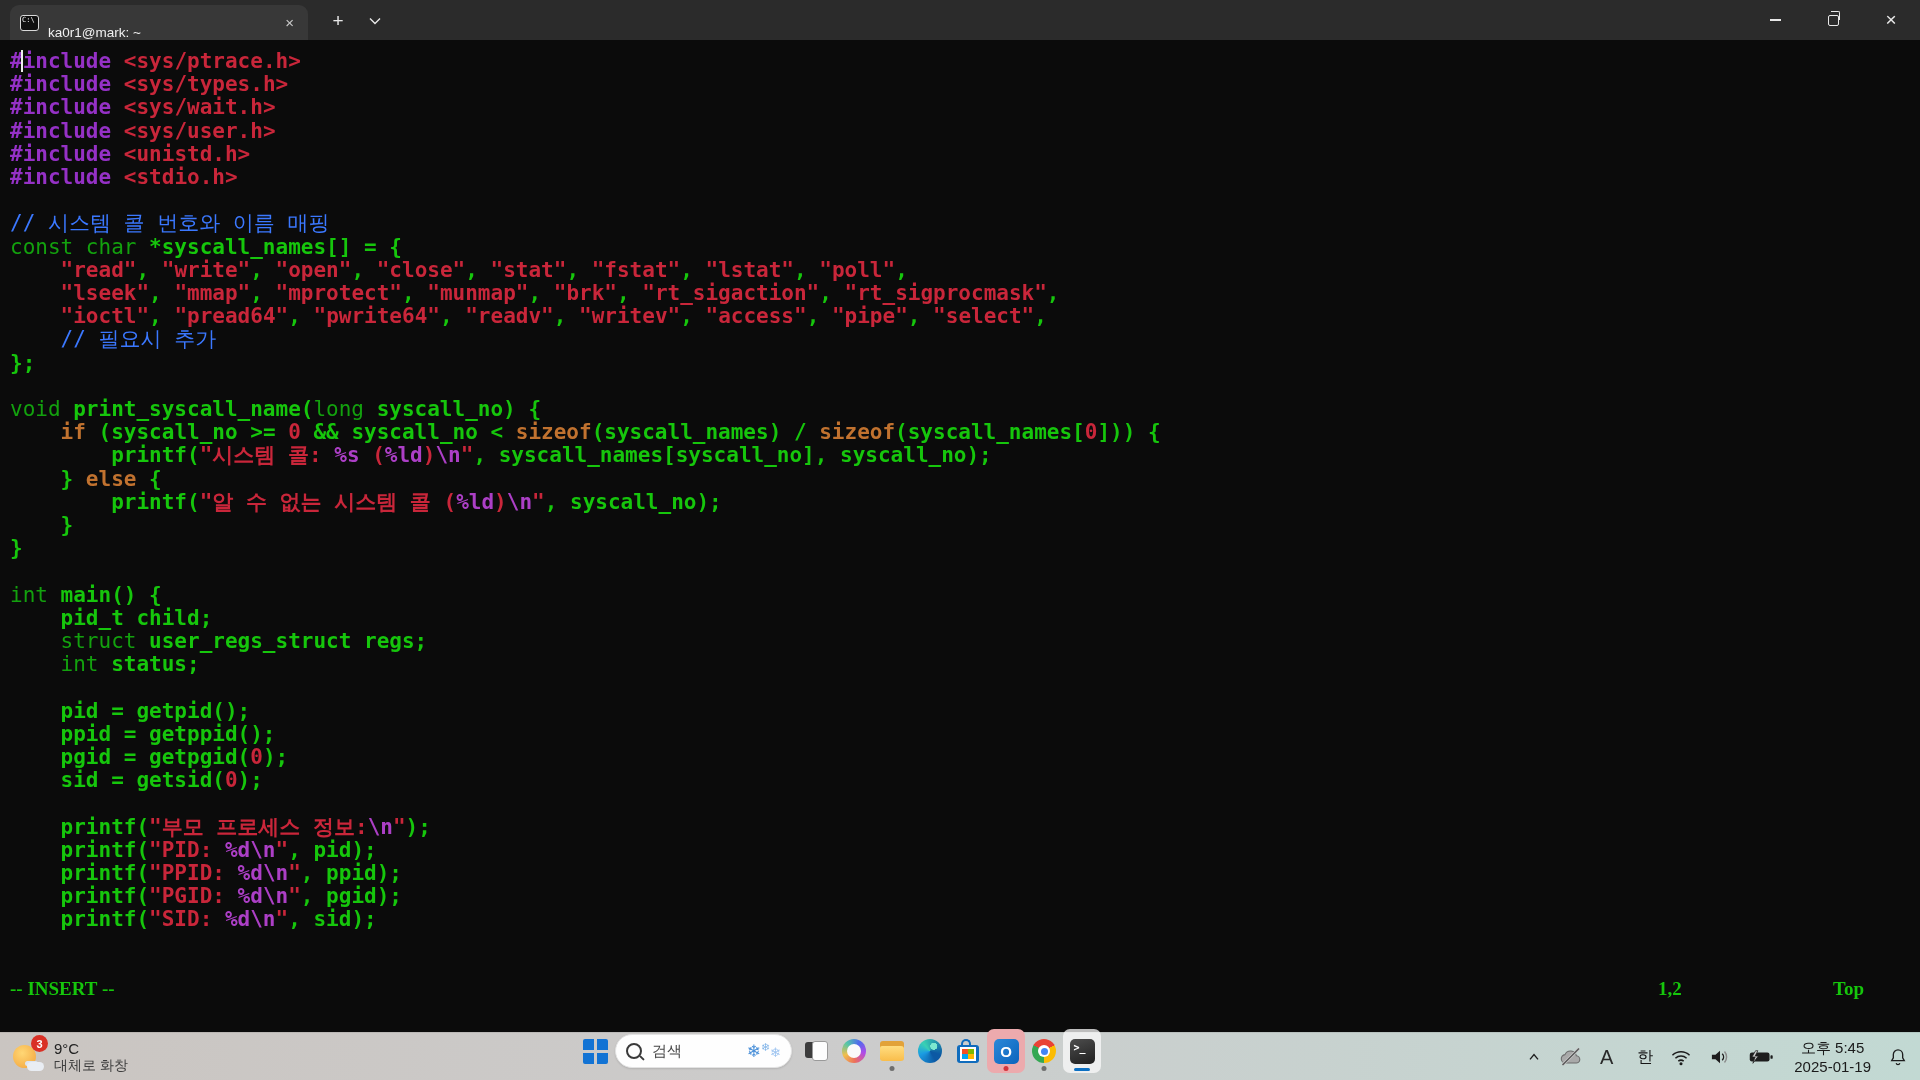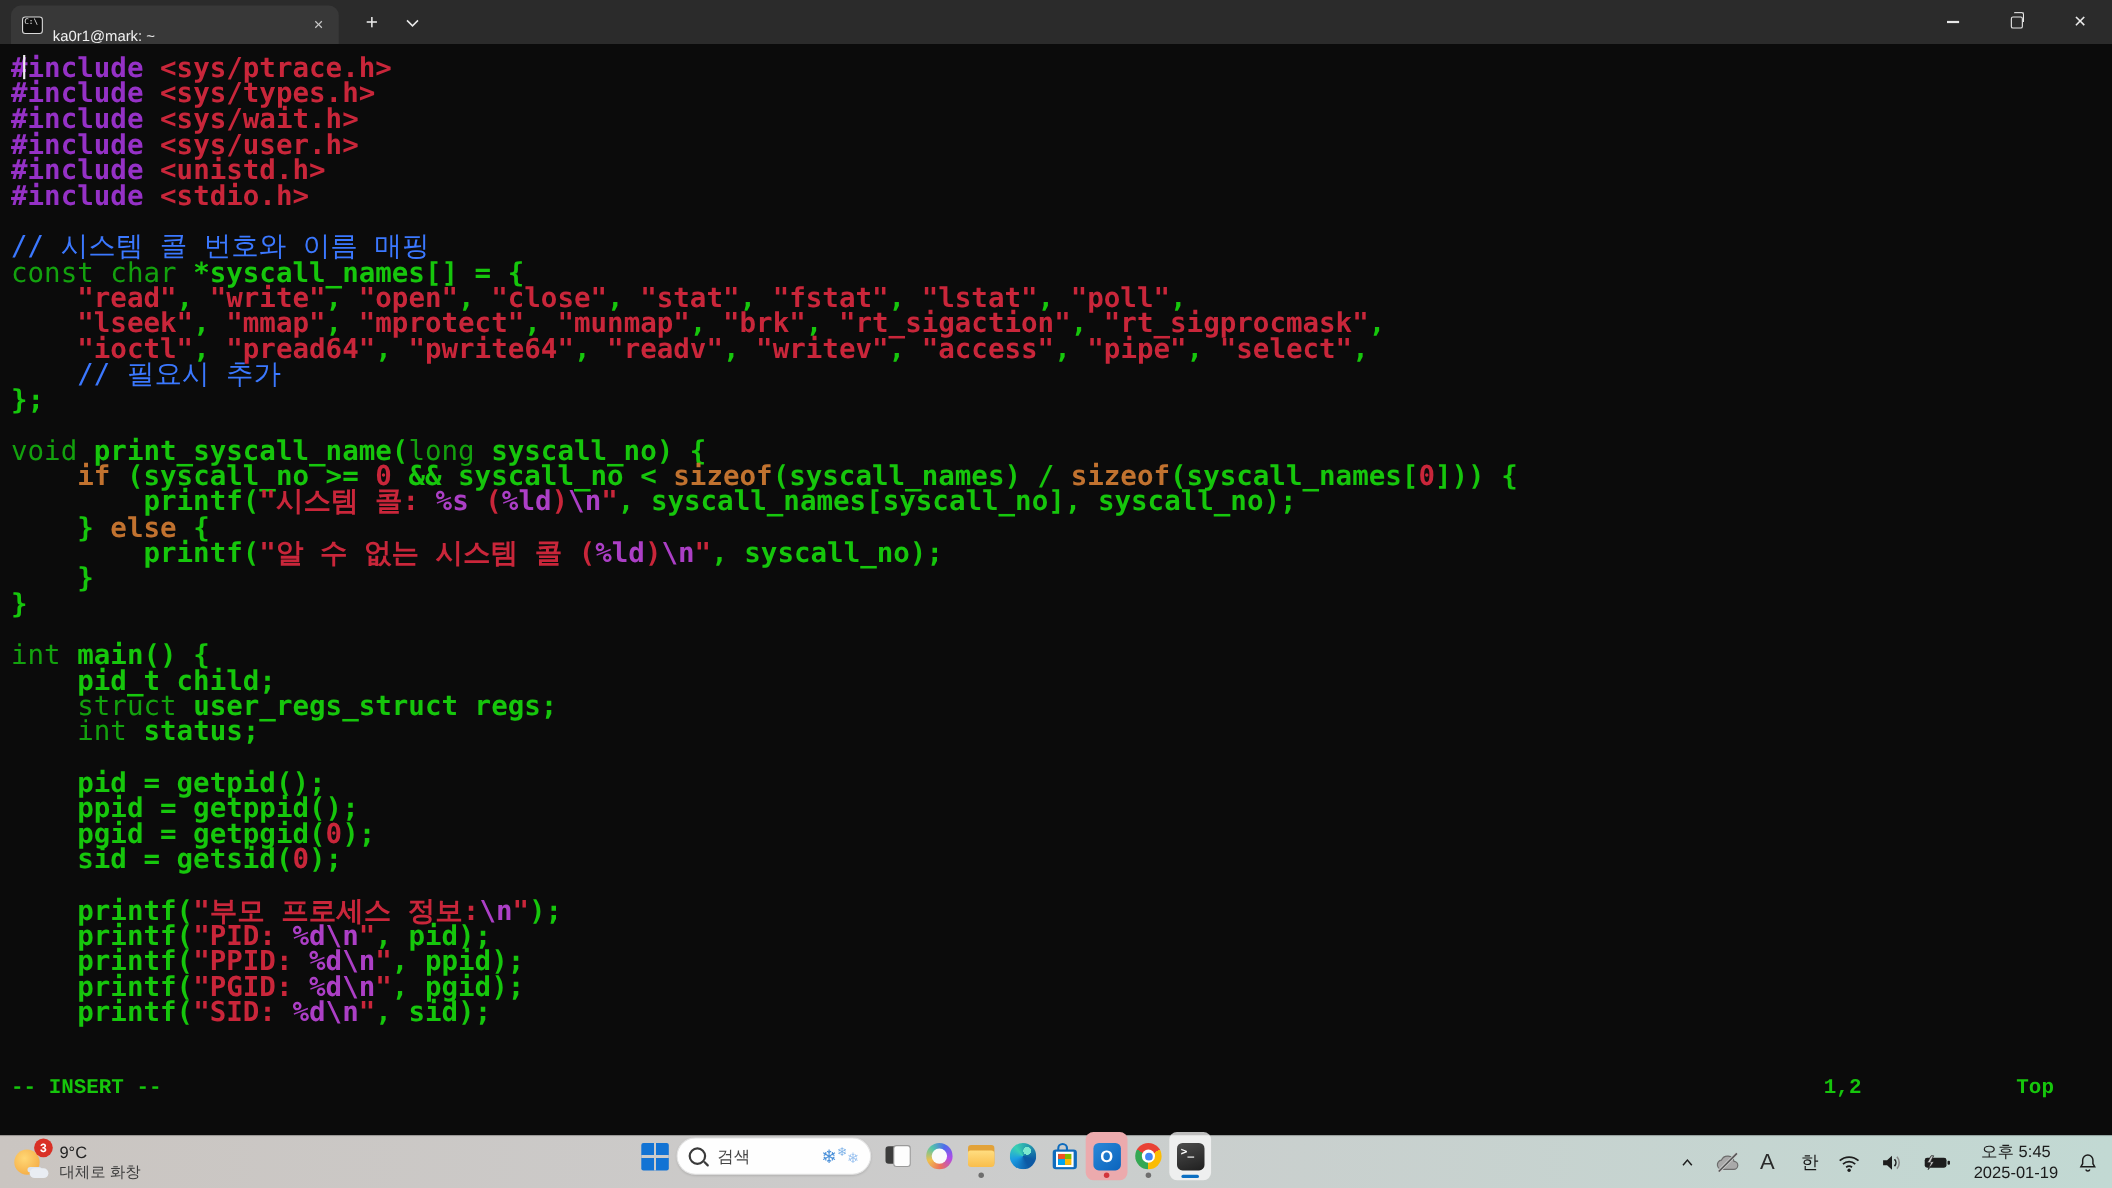--- a/index.html
+++ b/index.html
@@ -31,33 +31,33 @@
                     border-radius:2px;position:relative;}
   .wc-restore-glyph::before{content:"";position:absolute;top:-4.5px;left:2.5px;
       width:8px;height:8px;border-top:1.3px solid #e8e8e8;border-right:1.3px solid #e8e8e8;
       border-radius:0 2px 0 0;}
   .wc.close{color:#eaeaea;font-size:19px;font-weight:300;}
 
   
   .terminal{position:absolute;left:0;top:40px;width:1920px;height:992px;
             background:var(--terminal-bg,#0b0b0b);overflow:hidden;}
   .code{padding:10px 0 0 10px;font-family:"DejaVu Sans Mono",monospace;
-        font-size:25px;line-height:23.2px;}
+        font-size:21px;line-height:23.2px;}
   .code-line{white-space:pre;min-height:23.2px;font-weight:bold;}
   .tk-n{color:var(--tk-n,#16C60C);}
   .tk-t{color:var(--tk-t,#13A10E);font-weight:normal;}
   .tk-k{color:var(--tk-k,#C1722F);}
   .tk-s{color:var(--tk-s,#C9263A);}
   .tk-u{color:var(--tk-u,#C9263A);}
   .tk-c{color:var(--tk-c,#3B78FF);font-weight:normal;}
   .tk-p{color:var(--tk-p,#9531C6);}
   .tk-d{color:var(--tk-d,#AC3FC6);}
   .caret{position:absolute;left:21px;top:10px;width:2.2px;height:22px;background:#ededed;}
   .statusline{position:absolute;left:0;top:938px;width:1920px;height:24px;
-              font-family:Liberation Mono, monospace;font-size:19px;font-weight:bold;
+              font-family:Liberation Serif, serif;font-size:19px;font-weight:bold;
               color:var(--tk-n,#16C60C);}
   .mode{position:absolute;left:10px;}
   .ruler{position:absolute;left:1658px;}
   .scrollpos{position:absolute;left:1833px;}
 
   
   .taskbar{position:absolute;left:0;top:1032px;width:1920px;height:48px;
            background:linear-gradient(90deg,var(--tb-l,#cac5c1) 0%,var(--tb-m,#cccccc) 45%,var(--tb-r,#c2d9d3) 100%);
            border-top:1px solid rgba(0,0,0,0.08);box-sizing:border-box;}
 

